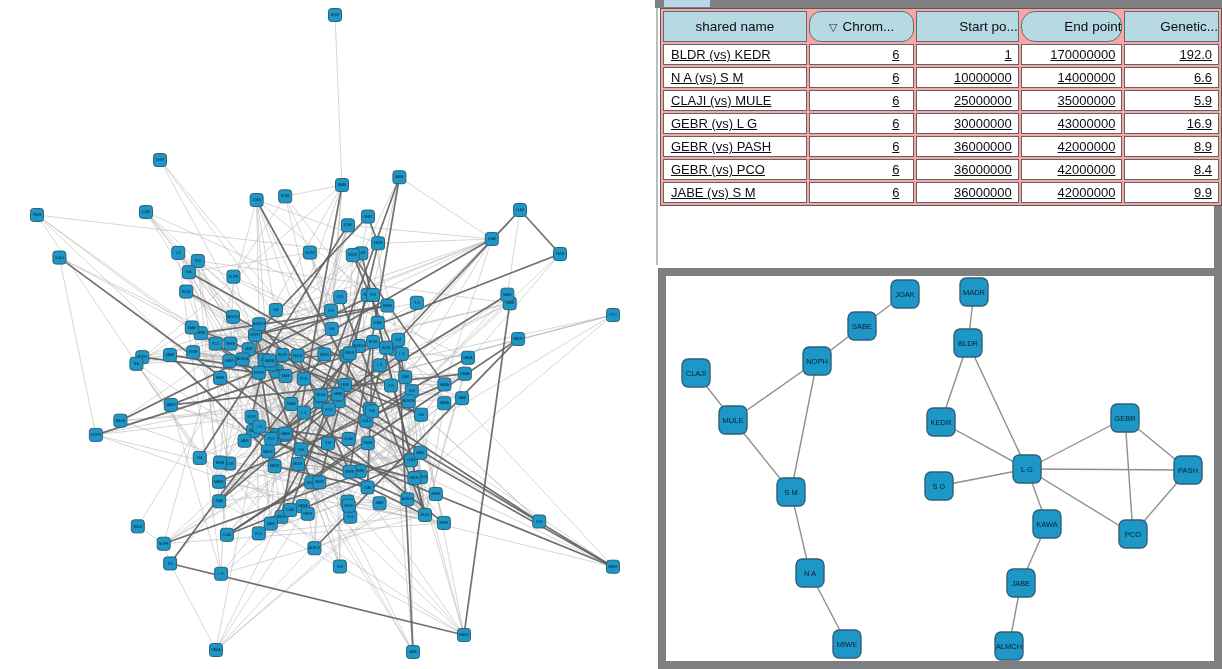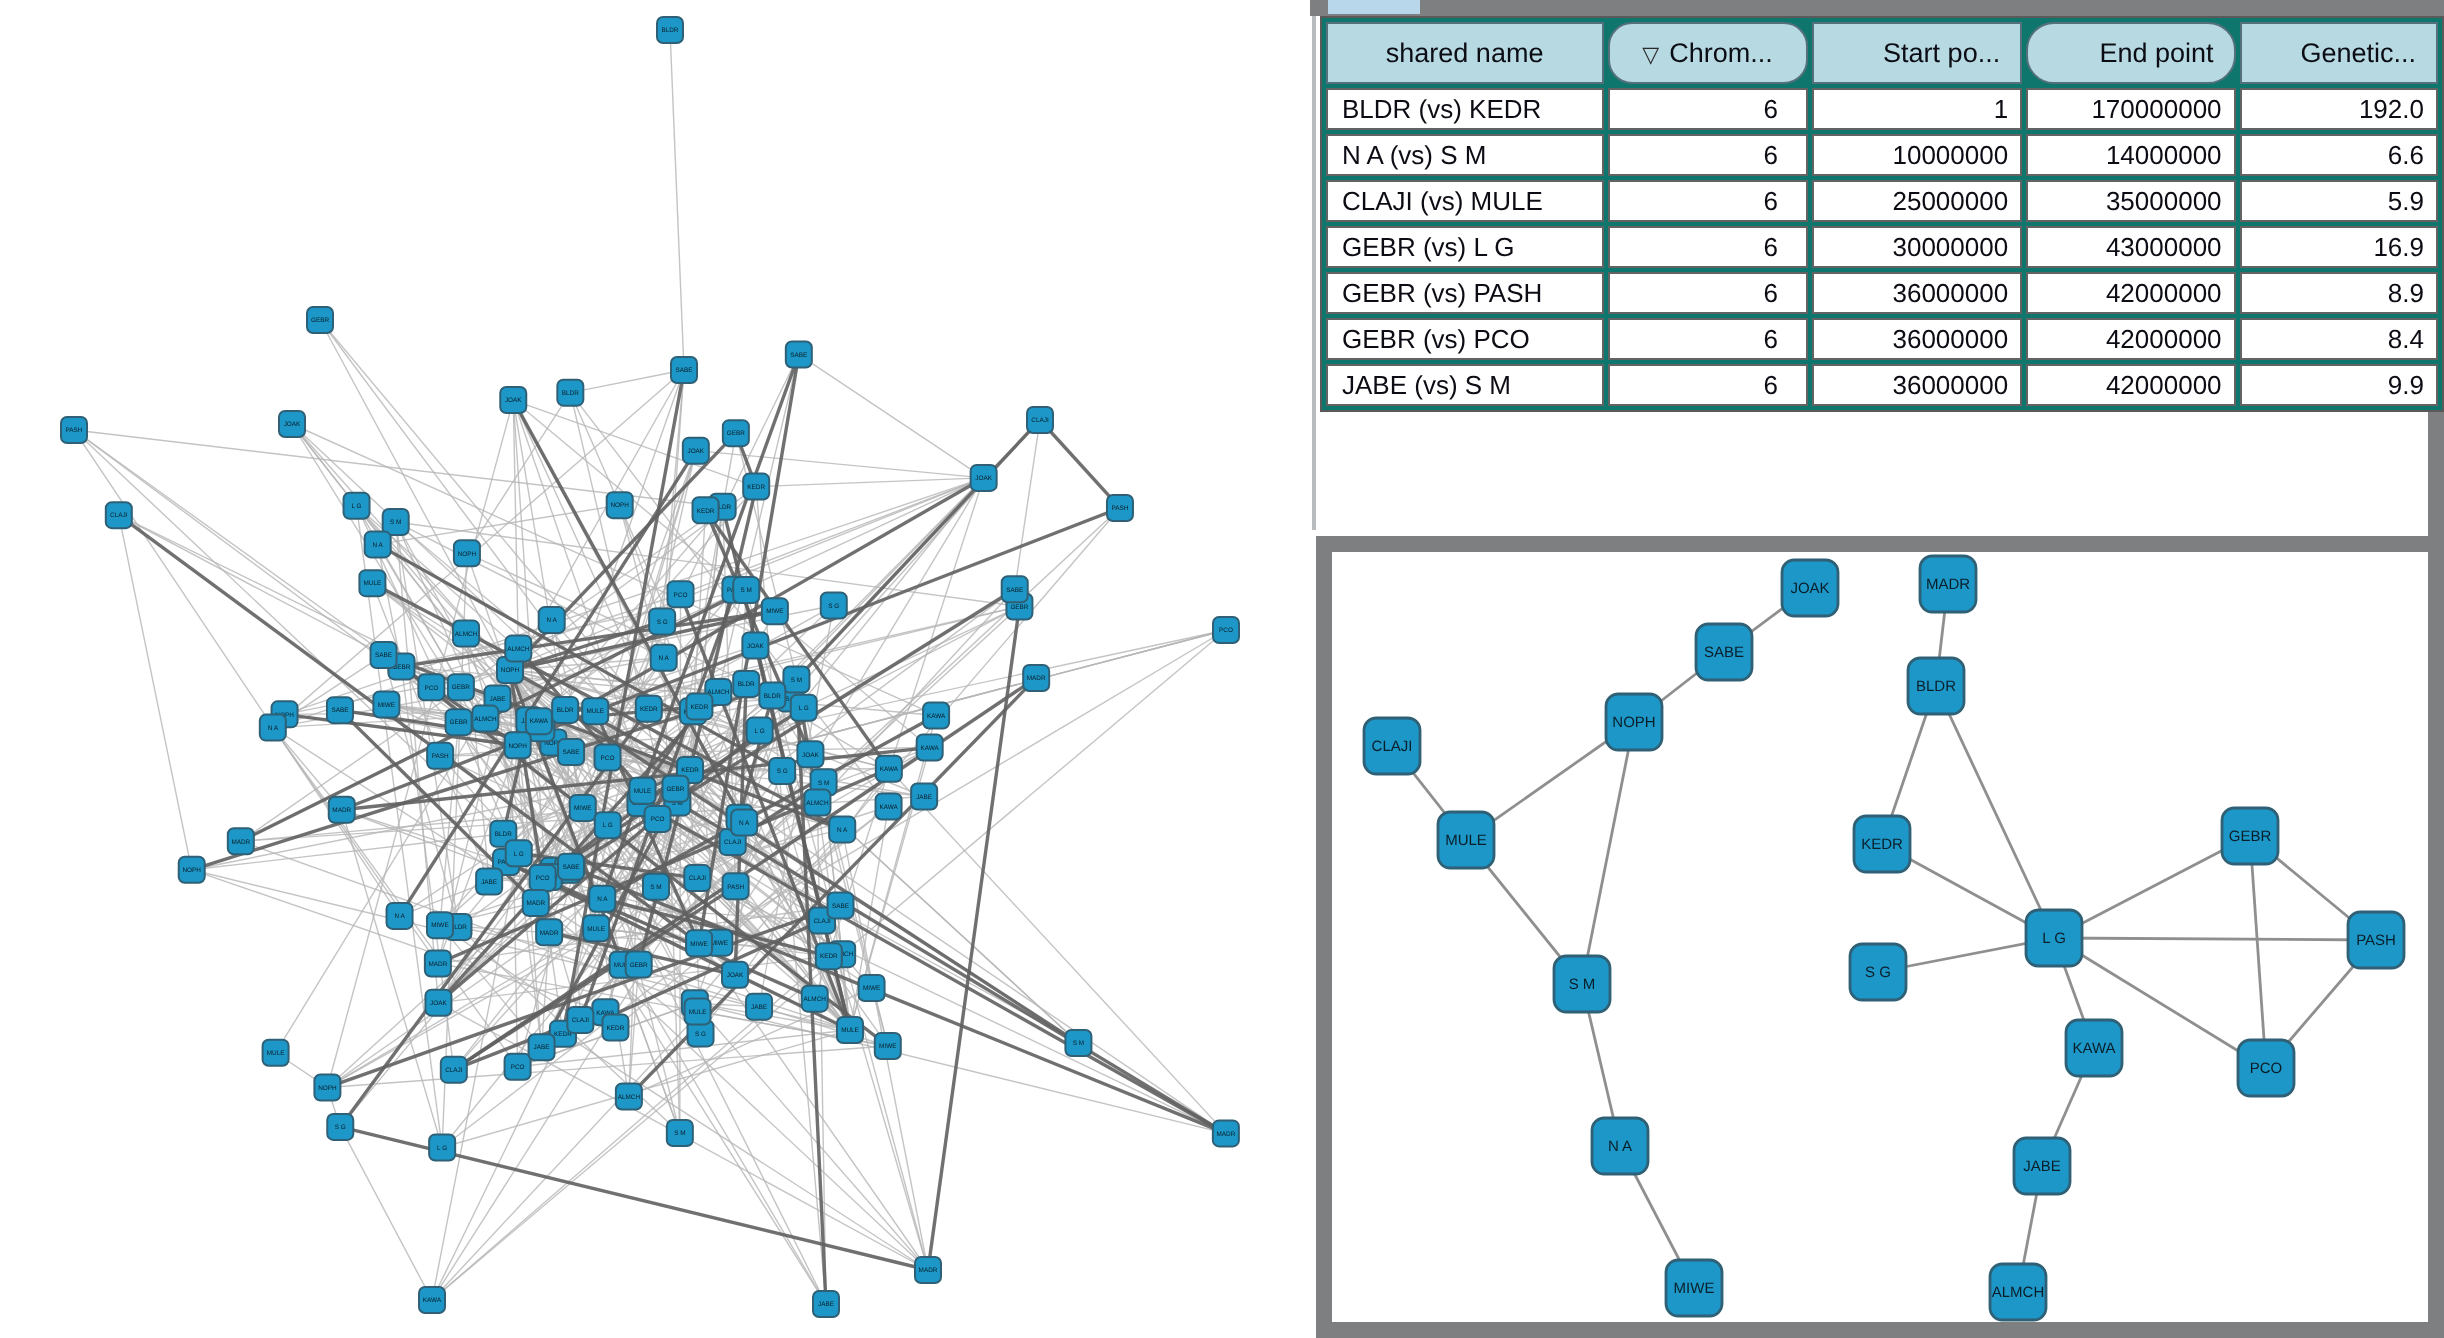--- a/index.html
+++ b/index.html
@@ -10,31 +10,31 @@
   #overview-panel{position:absolute;left:0;top:0;width:657px;height:669px;background:#ffffff;}
   #overview-svg{display:block;width:657px;height:669px;}
 
   
   #table-panel{position:absolute;left:655px;top:0;width:567px;height:268px;background:#ffffff;}
   .table-top-bar{position:absolute;left:0;top:0;right:0;height:8px;background:#7d7f80;}
   .table-grip{position:absolute;left:9px;top:0;width:46px;height:7px;background:#b9d7ea;}
   .table-right-bar{position:absolute;top:0;right:0;width:8px;height:268px;background:#7d7f80;}
   .table-left-line{position:absolute;left:1px;top:8px;width:2px;height:257px;background:#b9bcbe;}
   #attr-table{position:absolute;left:5px;top:8px;border-collapse:separate;border-spacing:2px;
-              background:#0f766e;border:1px solid #5a5a5a;}
+              background:#fca5a5;border:1px solid #5a5a5a;}
   #attr-table th{background:#b7d9e2;border:1px solid #54707c;font-size:13.5px;font-weight:normal;
                  color:#0c0c14;padding:7px 4px;white-space:nowrap;}
   #attr-table td{background:#ffffff;border:1px solid #636363;font-size:13px;color:#0c0c14;
-                 padding:1px 5px;height:17px;white-space:nowrap;}
+                 padding:1px 5px;height:17px;white-space:nowrap;text-decoration:underline;}
   #attr-table td.c0{text-align:left;padding-left:7px;}
   #attr-table td.c1{text-align:right;padding-right:14px;}
   #attr-table td.c2,#attr-table td.c3,#attr-table td.c4{text-align:right;padding-right:6px;}
   #attr-table th.h0{text-align:center;}
   #attr-table th.h1{text-align:center;border-radius:12px;}
-  #attr-table th.h2,#attr-table th.h3,#attr-table th.h4{text-align:right;padding-right:10px;margin-top:11px;}
+  #attr-table th.h2,#attr-table th.h3,#attr-table th.h4{text-align:right;padding-right:0;margin-top:11px;}
   .funnel{font-size:11px;color:#2a2a2a;margin-right:5px;}
 
   
   #detail-panel{position:absolute;left:658px;top:268px;width:564px;height:401px;
                 box-sizing:border-box;border:8px solid #7d7f80;background:#ffffff;}
   #detail-svg{display:block;width:548px;height:385px;}
 </style>
 </head>
 <body>
 

